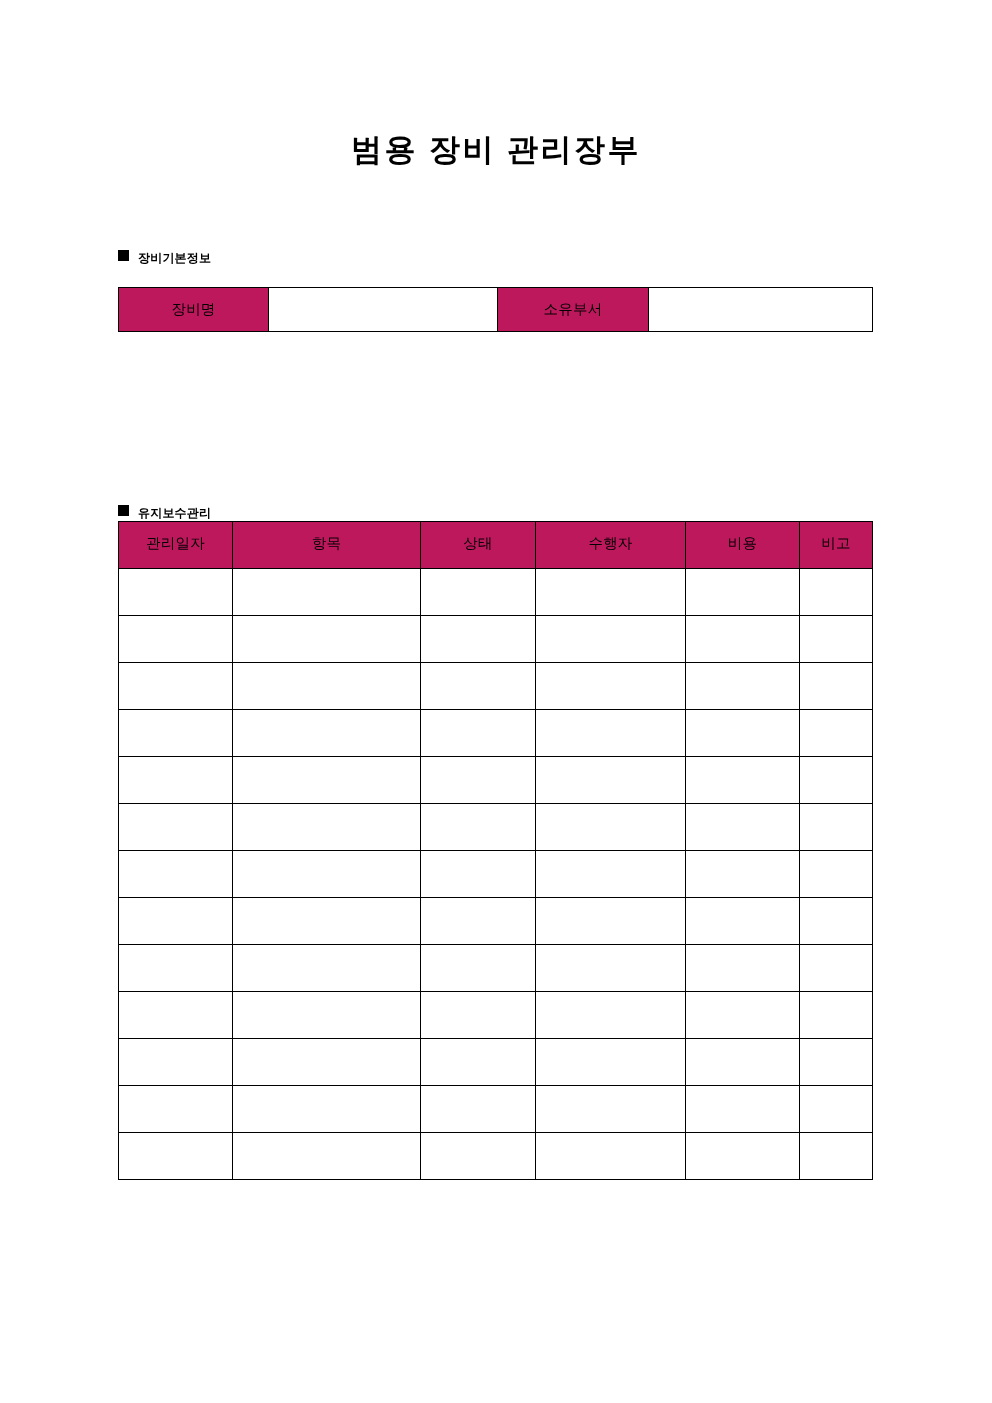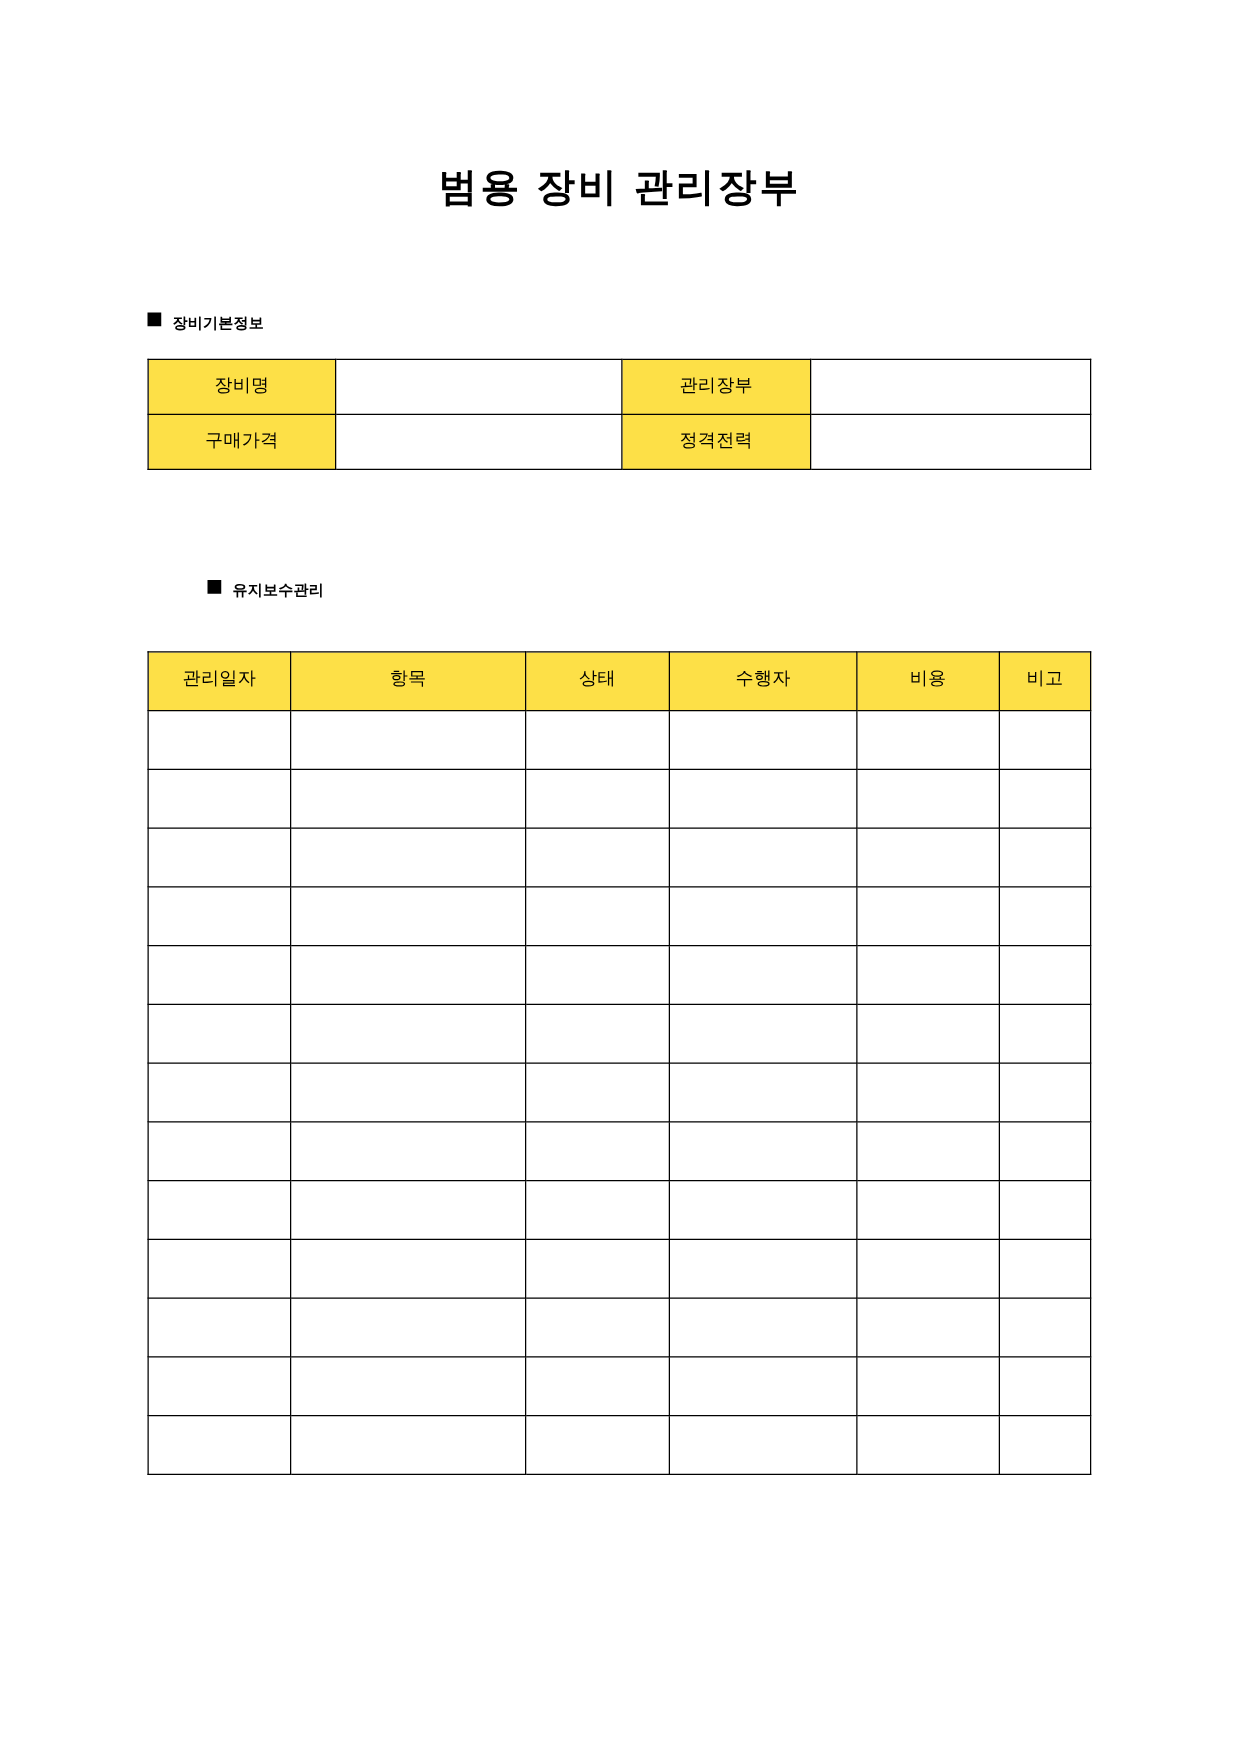--- a/index.html
+++ b/index.html
@@ -47,42 +47,42 @@
   }
   .section-heading .bullet {
     display: inline-block;
     width: 11px;
     height: 11px;
     background: #000000;
     margin-right: 9px;
     vertical-align: 1px;
   }
   #heading-basic { top: 250px; }
-  #heading-maint { top: 464px; margin-left: 48px; }
+  #heading-maint { top: 505px; }
 
   table.form-table {
     position: absolute;
     border-collapse: collapse;
     table-layout: fixed;
     background: #ffffff;
   }
   table.form-table td,
   table.form-table th {
     border: 1px solid #000000;
     padding: 0;
     margin: 0;
     font-size: 14.5px;
     font-weight: normal;
     text-align: center;
     vertical-align: middle;
     letter-spacing: 0.2px;
     line-height: 1.2;
   }
   td.label-cell, th.head-cell {
-    background: #fde047;
+    background: #be185d;
   }
   td.value-cell, td.blank-cell {
     background: #ffffff;
   }
 
   
   #table-basic {
     left: 118px;
     top: 287px;
     width: 754px;
@@ -123,27 +123,21 @@
     <colgroup>
       <col class="c-label-l">
         <col class="c-value-l">
       <col class="c-label-r">
         <col class="c-value-r">
     </colgroup>
     <tbody>
       <tr>
         <td class="label-cell">장비명</td>
         <td class="value-cell"></td>
-        <td class="label-cell">관리장부</td>
-        <td class="value-cell"></td>
-      </tr>
-      <tr>
-        <td class="label-cell">구매가격</td>
-        <td class="value-cell"></td>
-        <td class="label-cell">정격전력</td>
+        <td class="label-cell">소유부서</td>
         <td class="value-cell"></td>
       </tr>
     </tbody>
   </table>
 
   <div class="section-heading" id="heading-maint">
     <span class="bullet"></span><span>유지보수관리</span>
   </div>
 
   <table class="form-table" id="table-maint">

